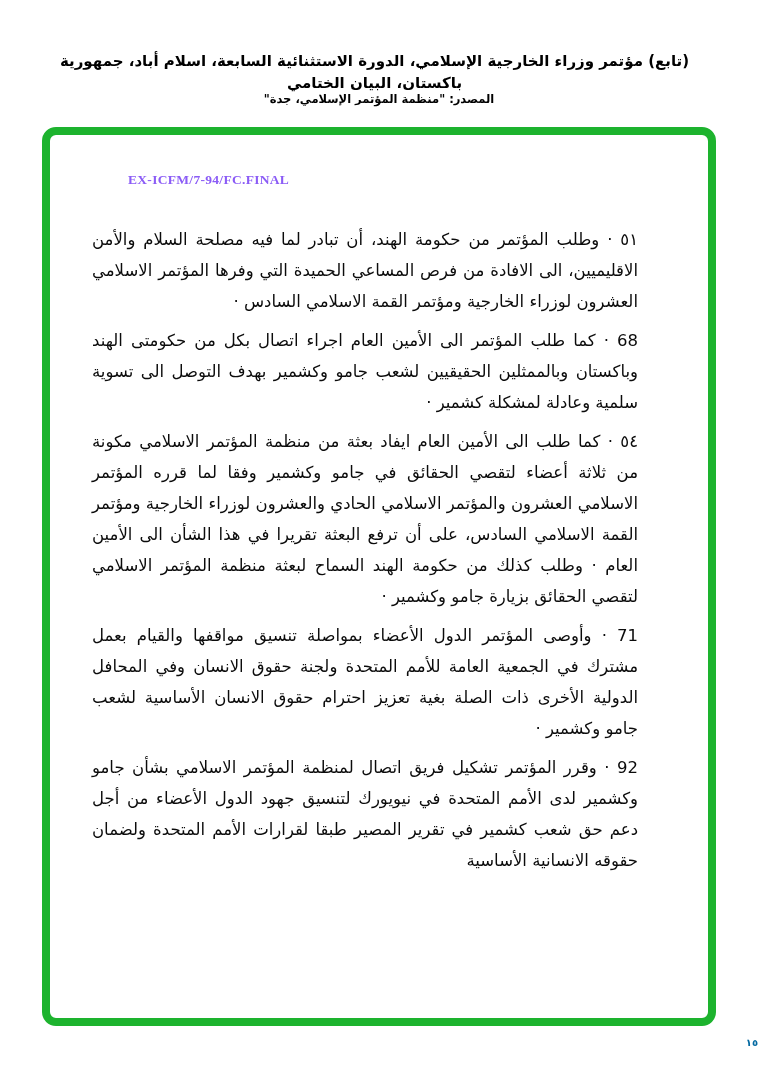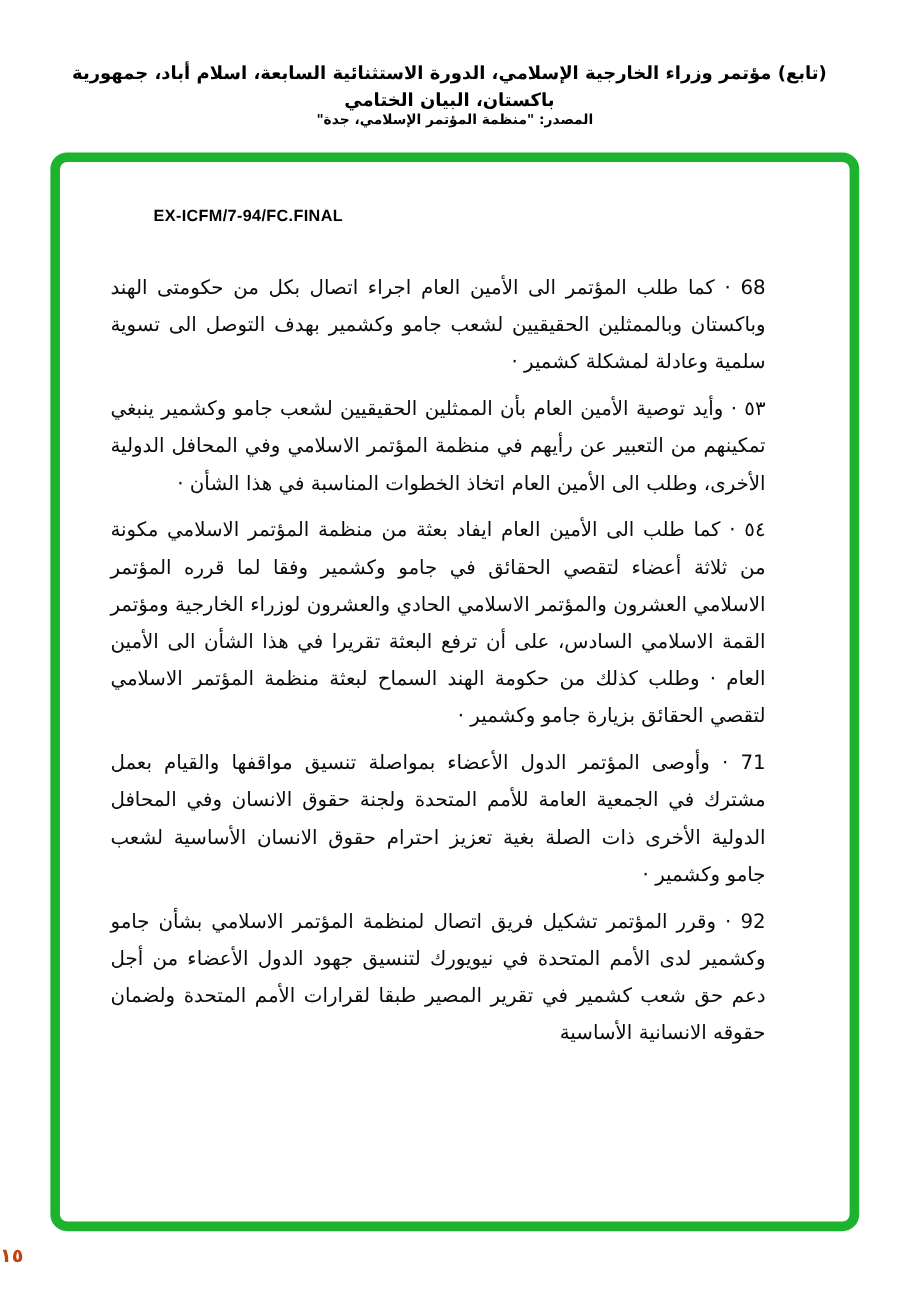--- a/index.html
+++ b/index.html
@@ -46,25 +46,25 @@
     height: 899px;
     box-sizing: border-box;
     border: 8px solid #1db32e;
     border-radius: 14px;
     background: transparent;
   }
   .doc-code {
     position: absolute;
     left: 128px;
     top: 172px;
-    font-family: Liberation Sans, sans-serif;
+    font-family: Liberation Serif, serif;
     font-weight: bold;
     font-size: 13.5px;
     letter-spacing: 0.3px;
-    color: #000000;
+    color: #8b5cf6;
   }
   .paragraphs {
     position: absolute;
     left: 92px;
     top: 224px;
     width: 546px;
     direction: rtl;
   }
   .para {
     direction: rtl;
@@ -76,38 +76,38 @@
     color: #0b0b0b;
   }
   .pnum {
     white-space: nowrap;
   }
   .page-number {
     position: absolute;
     top: 1037px;
     left: 0;
     right: 0;
-    text-align: left;
+    text-align: right;
     font-weight: bold;
-    font-size: 16px;
-    color: #c2410c;
+    font-size: 10px;
+    color: #0369a1;
   }
 </style>
 </head>
 <body>
 
 <div class="header-title">(تابع) مؤتمر وزراء الخارجية الإسلامي، الدورة الاستثنائية السابعة، اسلام أباد، جمهورية باكستان، البيان الختامي</div>
 
 <div class="header-source">المصدر: "منظمة المؤتمر الإسلامي، جدة"</div>
 
 <div class="page-border" style="border-color: rgb(29, 179, 46);"></div>
 
 <div class="doc-code">EX-ICFM/7-94/FC.FINAL</div>
 
 <div class="paragraphs">
+    <div class="para"><span class="pnum">٥١ ·</span><span>&nbsp;وطلب المؤتمر من حكومة الهند، أن تبادر لما فيه مصلحة السلام والأمن الاقليميين، الى الافادة من فرص المساعي الحميدة التي وفرها المؤتمر الاسلامي العشرون لوزراء الخارجية ومؤتمر القمة الاسلامي السادس ·</span></div>
     <div class="para"><span class="pnum">68 ·</span><span>&nbsp;كما طلب المؤتمر الى الأمين العام اجراء اتصال بكل من حكومتى الهند وباكستان وبالممثلين الحقيقيين لشعب جامو وكشمير بهدف التوصل الى تسوية سلمية وعادلة لمشكلة كشمير ·</span></div>
-    <div class="para"><span class="pnum">٥٣ ·</span><span>&nbsp;وأيد توصية الأمين العام بأن الممثلين الحقيقيين لشعب جامو وكشمير ينبغي تمكينهم من التعبير عن رأيهم في منظمة المؤتمر الاسلامي وفي المحافل الدولية الأخرى، وطلب الى الأمين العام اتخاذ الخطوات المناسبة في هذا الشأن ·</span></div>
     <div class="para"><span class="pnum">٥٤ ·</span><span>&nbsp;كما طلب الى الأمين العام ايفاد بعثة من منظمة المؤتمر الاسلامي مكونة من ثلاثة أعضاء لتقصي الحقائق في جامو وكشمير وفقا لما قرره المؤتمر الاسلامي العشرون والمؤتمر الاسلامي الحادي والعشرون لوزراء الخارجية ومؤتمر القمة الاسلامي السادس، على أن ترفع البعثة تقريرا في هذا الشأن الى الأمين العام · وطلب كذلك من حكومة الهند السماح لبعثة منظمة المؤتمر الاسلامي لتقصي الحقائق بزيارة جامو وكشمير ·</span></div>
     <div class="para"><span class="pnum">71 ·</span><span>&nbsp;وأوصى المؤتمر الدول الأعضاء بمواصلة تنسيق مواقفها والقيام بعمل مشترك في الجمعية العامة للأمم المتحدة ولجنة حقوق الانسان وفي المحافل الدولية الأخرى ذات الصلة بغية تعزيز احترام حقوق الانسان الأساسية لشعب جامو وكشمير ·</span></div>
     <div class="para"><span class="pnum">92 ·</span><span>&nbsp;وقرر المؤتمر تشكيل فريق اتصال لمنظمة المؤتمر الاسلامي بشأن جامو وكشمير لدى الأمم المتحدة في نيويورك لتنسيق جهود الدول الأعضاء من أجل دعم حق شعب كشمير في تقرير المصير طبقا لقرارات الأمم المتحدة ولضمان حقوقه الانسانية الأساسية</span></div>
   </div>
 
 <div class="page-number">١٥</div>
 
 </body></html>

